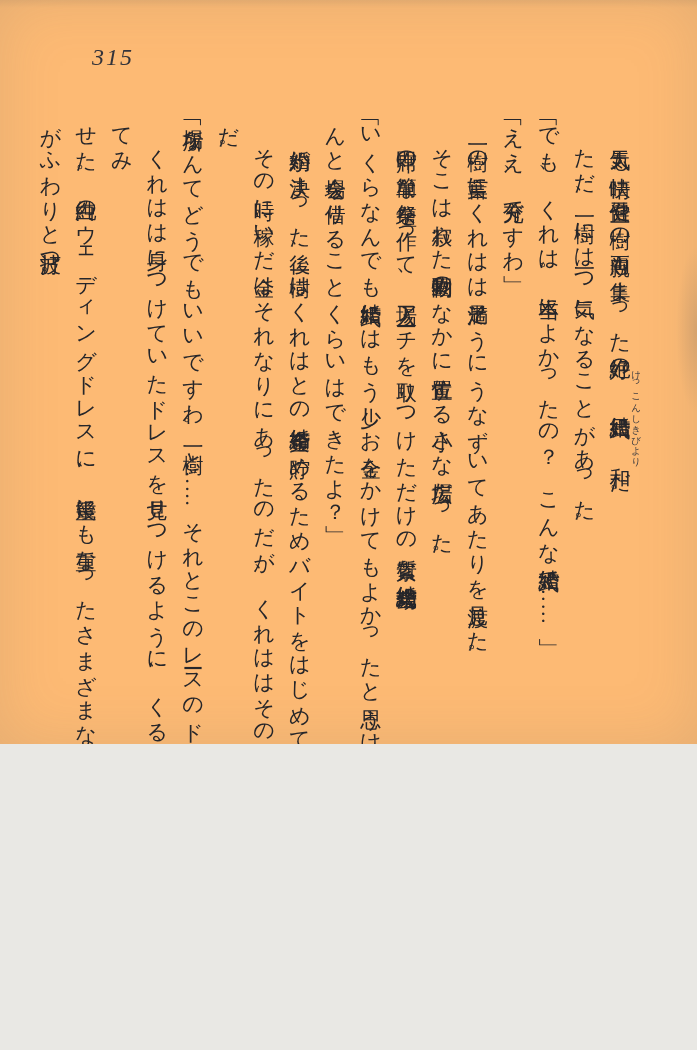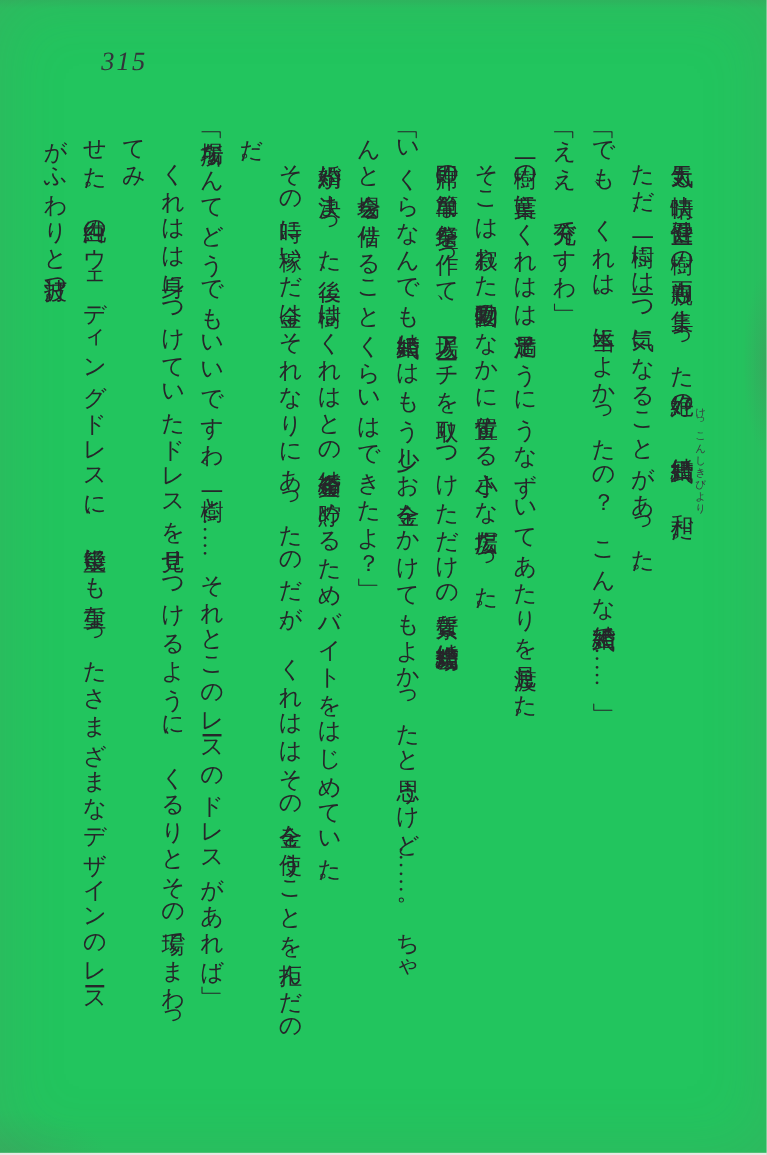--- a/index.html
+++ b/index.html
@@ -5,22 +5,22 @@
   html, body {
     margin: 0;
     padding: 0;
     width: 697px;
     height: 1050px;
     background: #e9e8e4;
   }
   .page {
     position: relative;
     width: 697px;
-    height: 1048px;
-    background: #22c55e;
+    height: 744px;
+    background: #fdba74;
     overflow: hidden;
     font-family: "Liberation Serif", "DejaVu Serif", serif;
     color: #26262a;
     box-shadow: inset 0 0 60px rgba(120,115,105,0.18);
   }
   
   .page::before {
     content: "";
     position: absolute;
     inset: 0;

